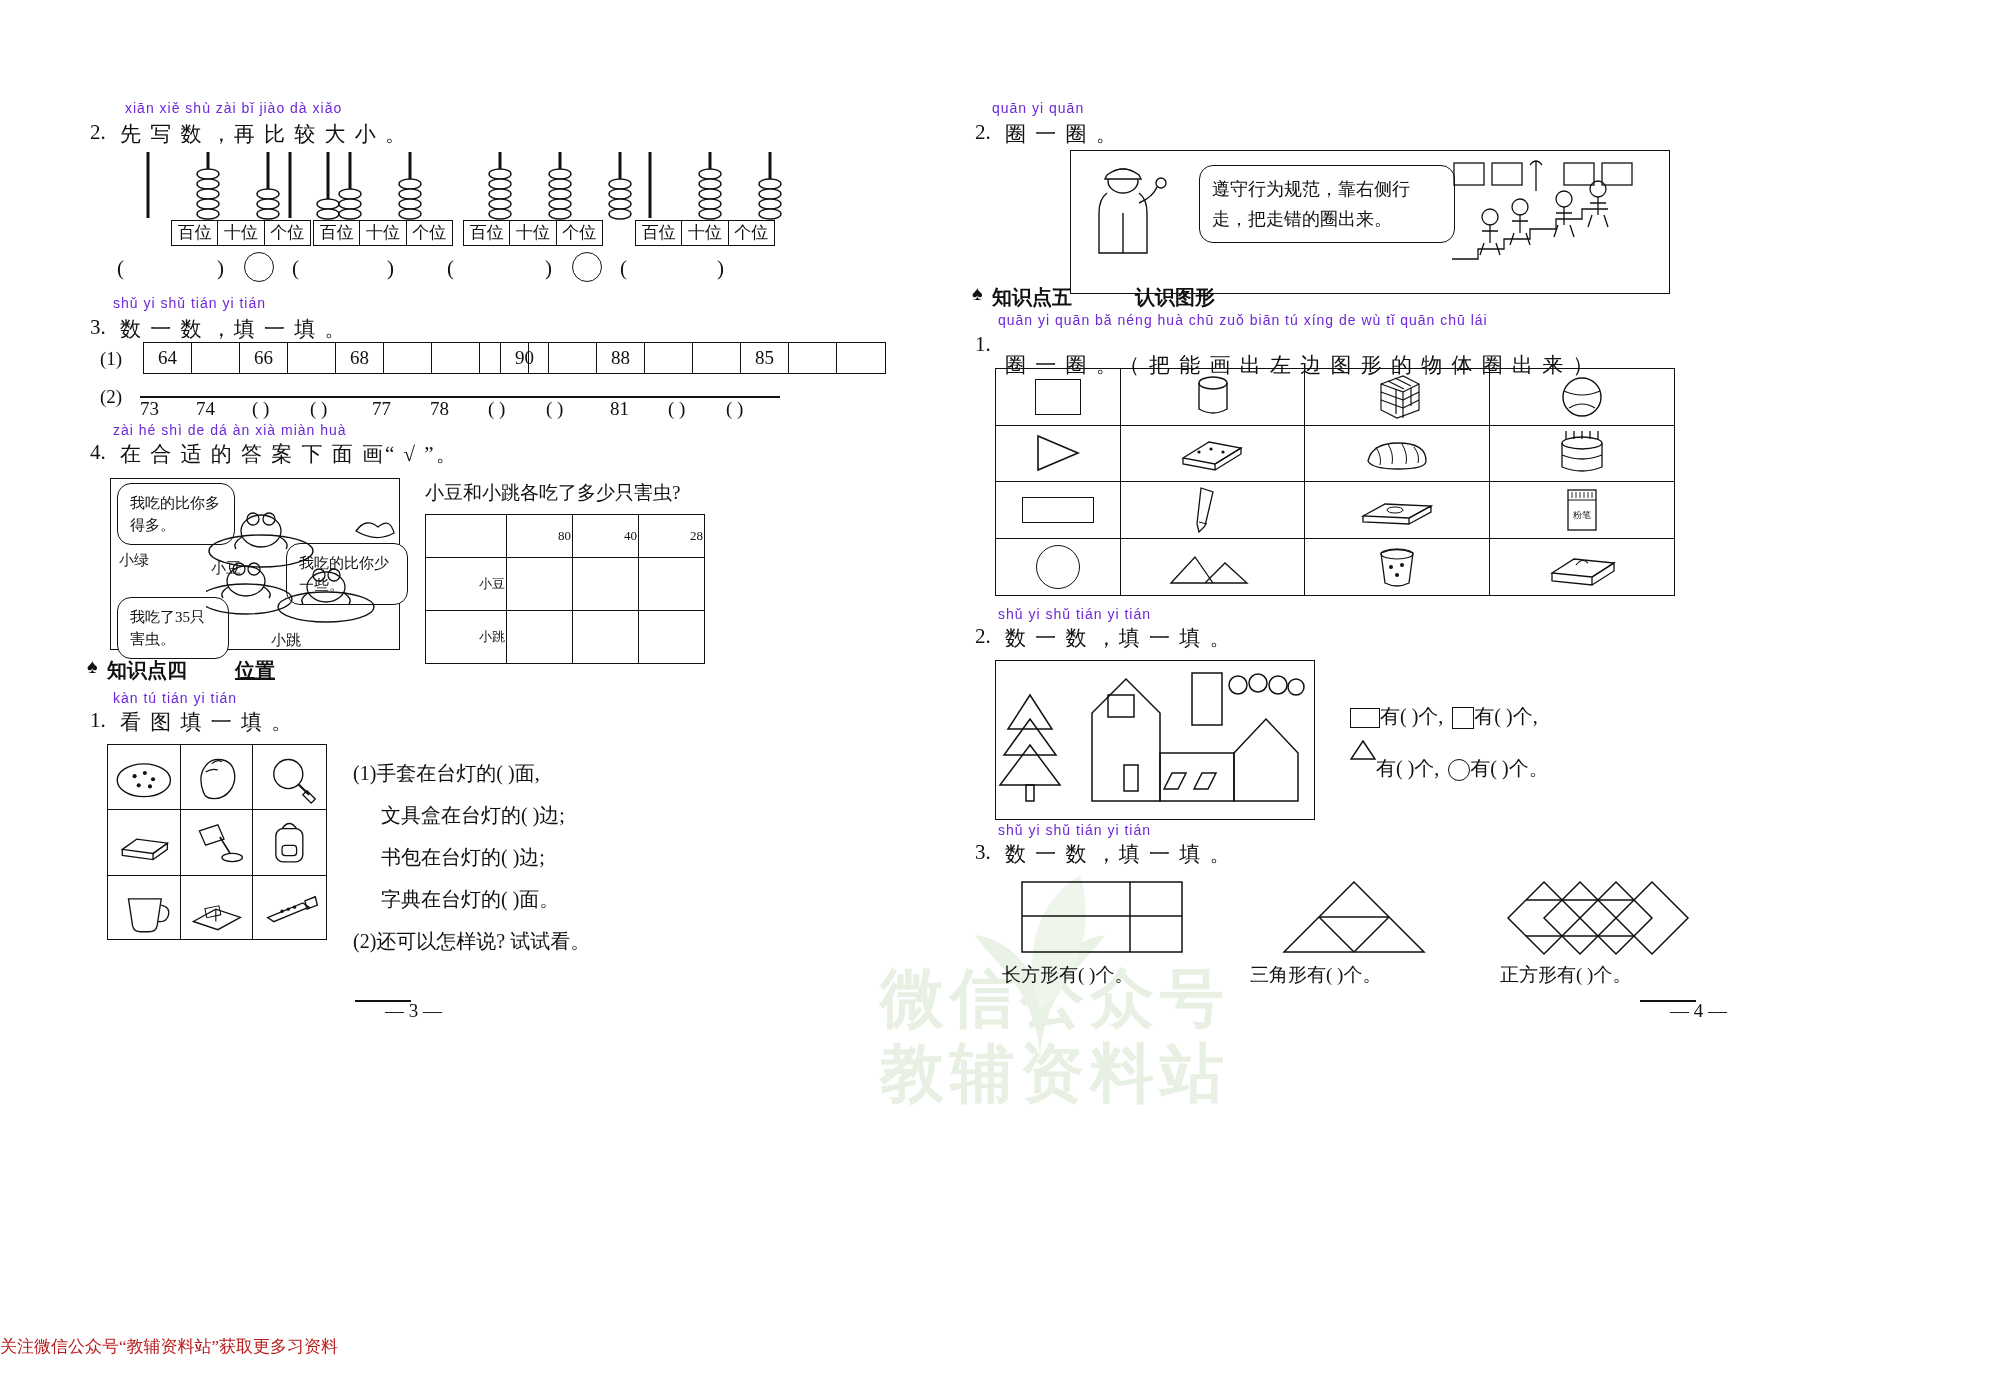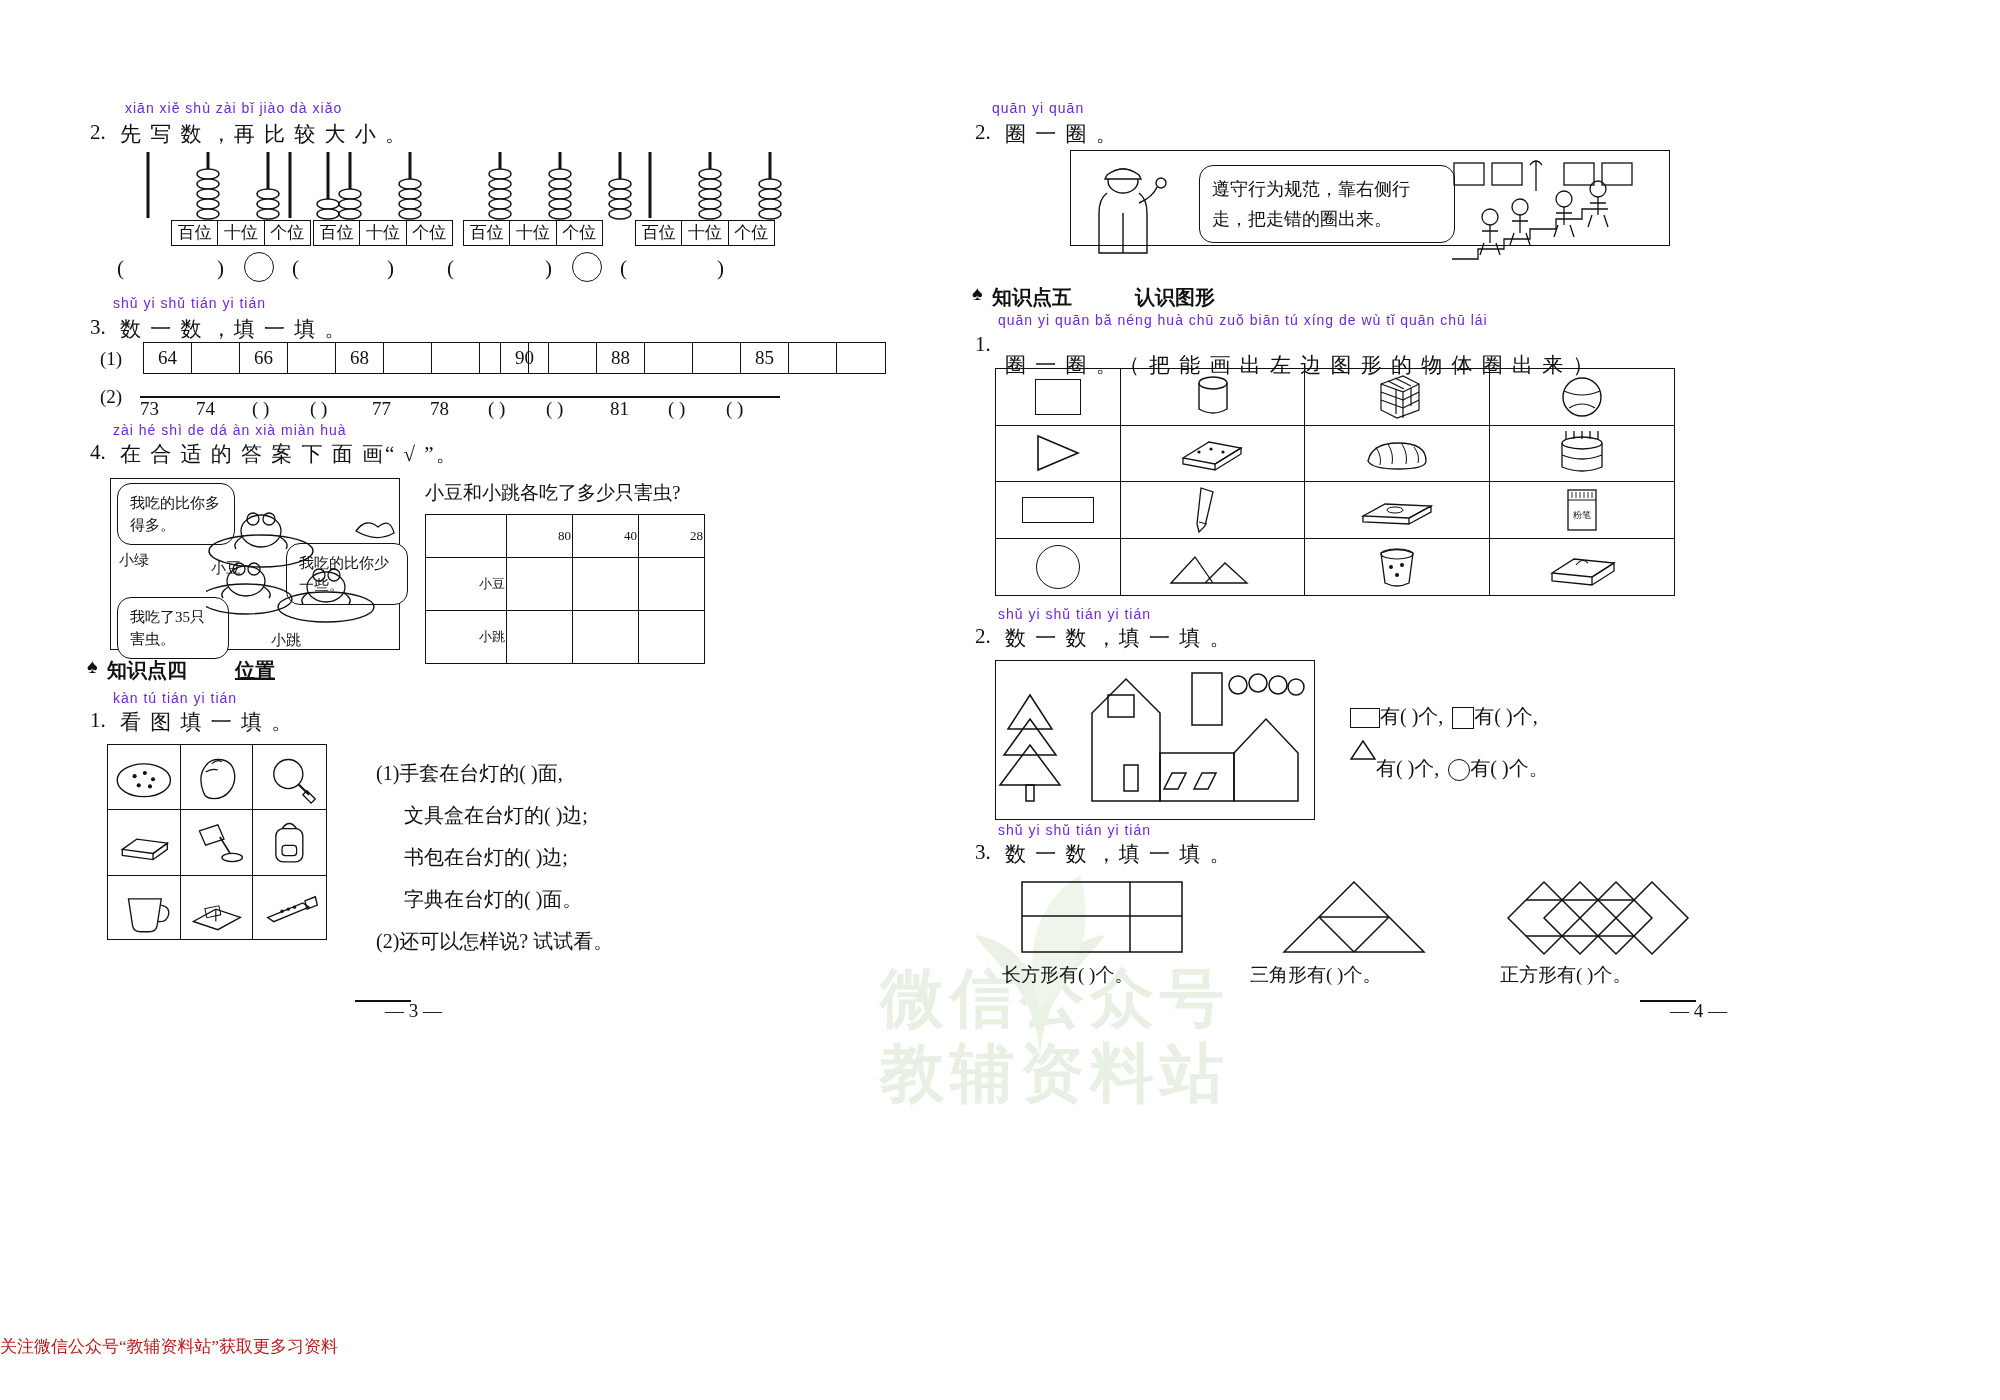--- a/index.html
+++ b/index.html
@@ -358,39 +358,39 @@
             <path d="M50 24 l10 -4 l2 8 l-10 4 Z" fill="none" stroke="#111" stroke-width="1.3"></path>
             <g fill="#111">
               <circle cx="28" cy="34" r="1.6"></circle>
               <circle cx="34" cy="32" r="1.6"></circle>
               <circle cx="40" cy="30" r="1.6"></circle>
             </g>
           </svg>
       </div>
     </div>
 
-    <div style="position:absolute;top:752px;left:258px;width:400px;font-size:20px;line-height:42px;margin-left:23px;">
+    <div style="position:absolute;top:752px;left:258px;width:400px;font-size:20px;line-height:42px;">
       <div>(1)手套在台灯的(     )面,</div>
       <div style="padding-left:28px;">文具盒在台灯的(      )边;</div>
       <div style="padding-left:28px;">书包在台灯的(      )边;</div>
       <div style="padding-left:28px;">字典在台灯的(      )面。</div>
       <div>(2)还可以怎样说? 试试看。</div>
     </div>
 
     <div style="position:absolute;top:1000px;left:260px;width:56px;" class="rule"></div>
     <div class="pagenum" style="top:1000px;left:290px;">— 3 —</div>
   </div>
 
   <div class="col colR">
 
     <div style="position:absolute;top:100px;left:12px;" class="pinyin">quān yi quān</div>
     <div style="position:absolute;top:120px;left:-5px;" class="qnum">2.</div>
     <div style="position:absolute;top:120px;left:25px;" class="qline">圈 一 圈 。</div>
 
-    <div class="bx" style="position:absolute;top:150px;left:90px;width:600px;height:96px;">
+    <div class="bx" style="position:absolute;top:150px;left:90px;width:600px;height:144px;">
       <svg style="position:absolute;left:6px;top:8px;" width="110" height="104">
         <g fill="none" stroke="#111" stroke-width="1.4">
           <ellipse cx="46" cy="22" rx="15" ry="12"></ellipse>
           <path d="M30 16 q16 -12 32 0 l2 4 l-36 0 Z" fill="#fff"></path>
           <path d="M30 34 q-8 6 -8 20 l0 40 l48 0 l0 -40 q0 -14 -8 -20"></path>
           <path d="M46 54 l0 40"></path>
           <path d="M62 44 q14 -6 18 -16"></path>
           <circle cx="84" cy="24" r="5"></circle>
         </g>
       </svg>

